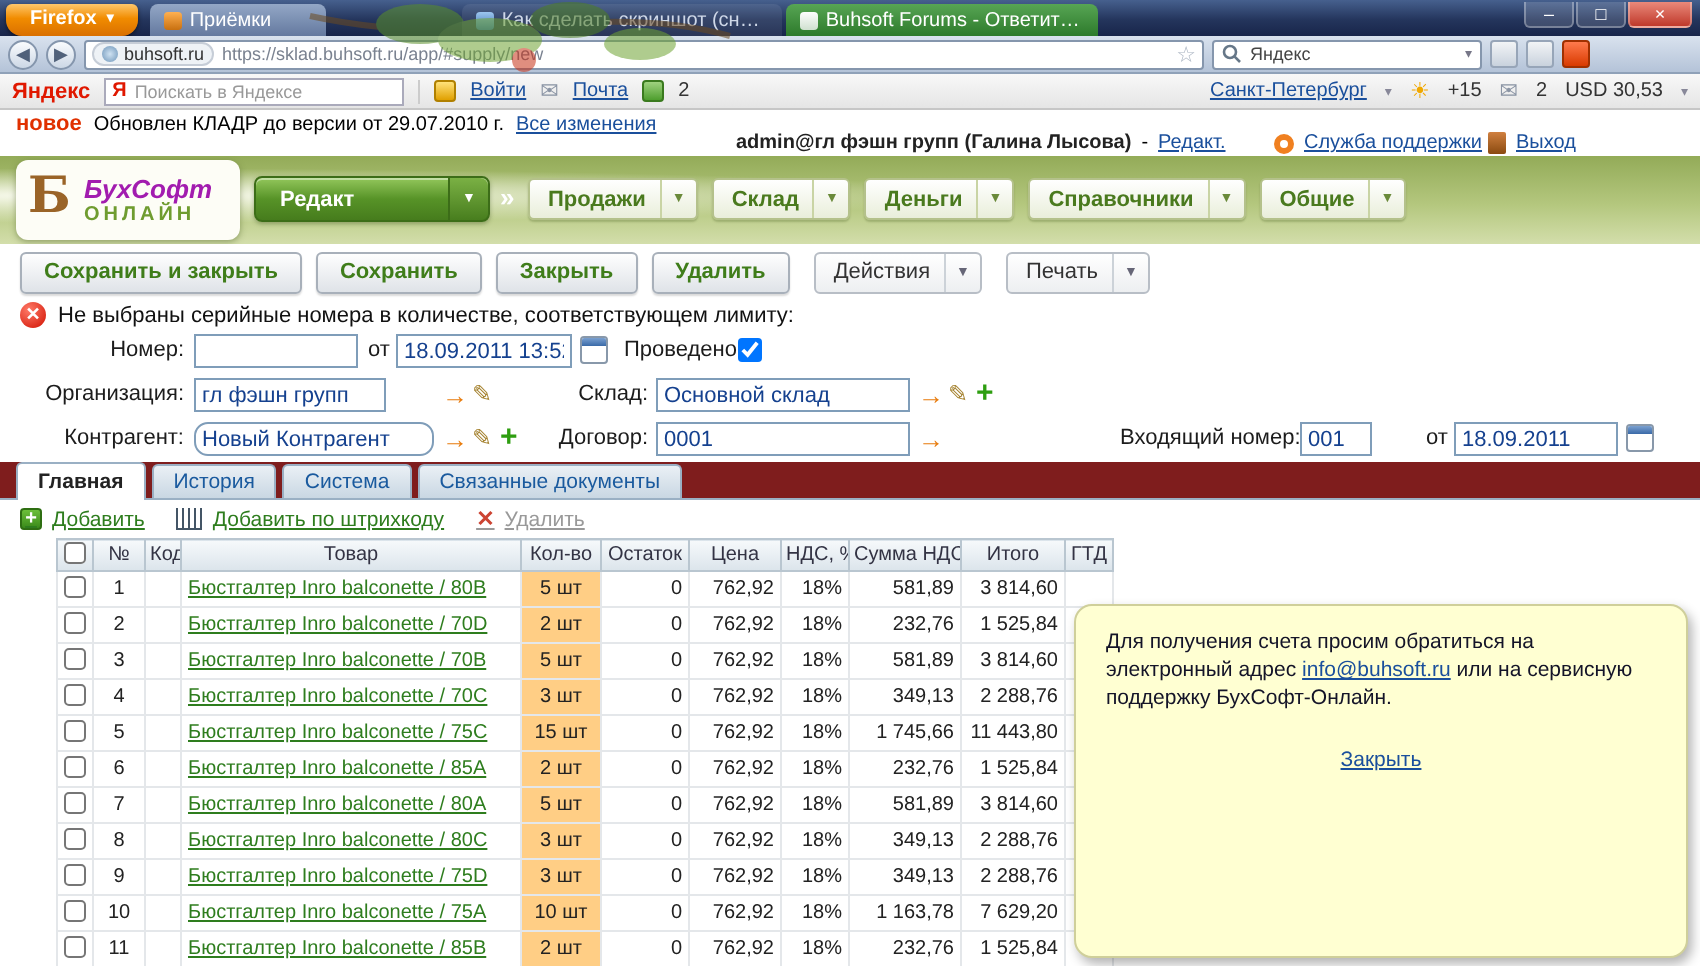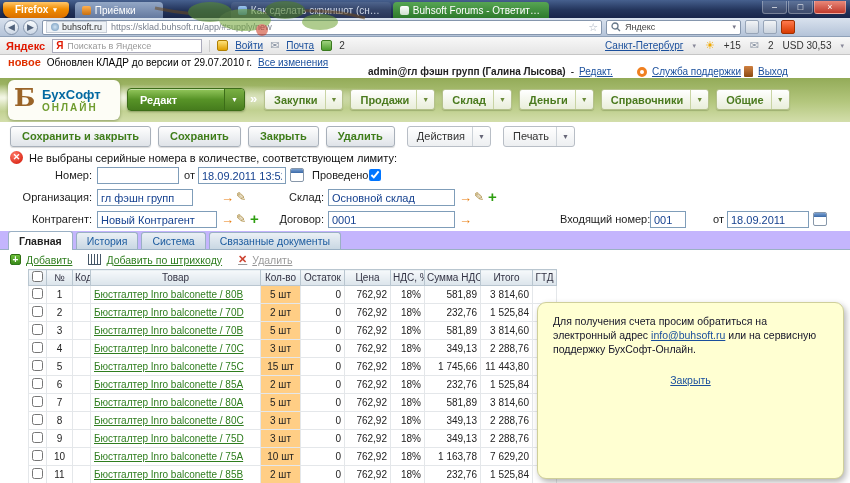--- a/index.html
+++ b/index.html
@@ -38,21 +38,21 @@
   
   .navbar { position:absolute; top:18px; left:0; right:0; height:19px;
             background:linear-gradient(#d9e2ee,#b4c3d8); border-bottom:1px solid #8fa1b8;
             display:flex; align-items:center; gap:4px; padding:0 4px; z-index:2; }
   .nav-circle { width:15px; height:15px; border-radius:50%; flex:0 0 auto;
                 background:linear-gradient(#fafcfe,#ccd7e5); border:1px solid #8596ad;
                 color:#50617a; font-size:9px; line-height:13px; text-align:center; cursor:pointer; }
   .addressbar { flex:1 1 auto; max-width:560px; height:15px; background:#fff;
                 border:1px solid #8596ad; border-radius:2px; display:flex;
                 align-items:center; padding:0 3px; gap:4px; }
-  .identity { background:#eef2f6; border:1px solid #c6cdd7; border-radius:0;
+  .identity { background:#eef2f6; border:1px solid #c6cdd7; border-radius:6px;
               font-size:9px; padding:0 4px; color:#333; display:flex; gap:3px;
               align-items:center; height:12px; cursor:pointer; }
   .globe { width:8px; height:8px; border-radius:50%; background:radial-gradient(#cfe2f2,#6d94b8); }
   .url-text { color:#7a8290; font-size:9px; white-space:nowrap; overflow:hidden; flex:1; }
   .star { color:#aab4c2; font-size:11px; cursor:pointer; }
   .searchbox { width:135px; height:15px; background:#fff; border:1px solid #8596ad;
                border-radius:2px; display:flex; align-items:center; padding:0 4px;
                gap:4px; font-size:9px; color:#444; flex:0 0 auto; }
   .searchbox .caret{ margin-left:auto; font-size:7px; color:#778; }
   .nav-mini { width:14px; height:14px; border-radius:2px; flex:0 0 auto; cursor:pointer; }
@@ -97,21 +97,21 @@
   
   .app-header { position:absolute; top:78px; left:0; right:0; height:44px;
      background:
        radial-gradient(ellipse at 6% 45%, rgba(255,255,248,.95) 0%, rgba(255,255,248,0) 40%),
        linear-gradient(#93ab58 0%, #b4c77e 55%, #d3deab 100%); }
   .logo-box { position:absolute; left:8px; top:2px; width:112px; height:40px;
               background:#fdfdf6; border-radius:6px; box-shadow:0 1px 3px rgba(80,100,40,.5);
               display:flex; flex-direction:column; justify-content:center; padding-left:34px; }
   .logo-b { position:absolute; left:6px; top:5px; font-size:25px; font-weight:bold;
             color:#9a6428; font-family:"DejaVu Serif", serif; line-height:1; }
-  .logo-top { color:#0369a1; font-weight:bold; font-size:13px; line-height:14px; }
+  .logo-top { color:#a21caf; font-weight:bold; font-size:13px; line-height:14px;font-style:italic; }
   .logo-bottom { color:#6f9c2f; font-weight:bold; font-size:10px; letter-spacing:2px; }
   .start-btn { position:absolute; left:127px; top:10px; width:118px; height:23px;
                border-radius:4px; background:linear-gradient(#93c75c,#579327 50%,#467c1d);
                border:1px solid #3c6d18; color:#fff; font-weight:bold;
                display:flex; align-items:center; padding-left:12px; cursor:pointer;
                box-shadow:inset 0 1px 0 rgba(255,255,255,.45), 0 1px 2px rgba(60,80,30,.4); }
   .start-caret { margin-left:auto; width:20px; height:100%; border-left:1px solid #3c6d18;
                  display:flex; align-items:center; justify-content:center; color:#fff;
                  font-size:7px; background:linear-gradient(#7ab044,#487e1e); border-radius:0 4px 4px 0; }
   .header-sep { position:absolute; left:250px; top:13px; color:#ffffff; font-weight:bold; font-size:13px; }
@@ -152,21 +152,21 @@
   .icon-pencil{ position:absolute; color:#a5822f; font-size:12px; line-height:17px; cursor:pointer; }
   .icon-plus  { position:absolute; color:#2e9e10; font-weight:bold; font-size:15px; line-height:19px; cursor:pointer; }
   .icon-cal { position:absolute; width:14px; height:14px; background:#fff;
               border:1px solid #8898aa; border-radius:2px; cursor:pointer; overflow:hidden; }
   .cal-top { display:block; height:4px; background:linear-gradient(#7aa0d0,#3a6aa8); }
   .f-check { position:absolute; width:12px; height:12px; cursor:pointer; }
 
   
   .doc-tabs { position:absolute; top:231px; left:0; right:0; height:19px;
               border-bottom:1px solid #9ab0c4; padding-left:8px; display:flex; gap:3px;
-              align-items:flex-end; background:#c4b5fd; }
+              align-items:flex-end; background:#7f1d1d; }
   .doc-tab { height:17px; padding:0 10px; background:linear-gradient(#eaf0f5,#c9d7e3);
              border:1px solid #9ab0c4; border-bottom:none; border-radius:3px 3px 0 0;
              color:#1a5a9e; display:flex; align-items:center; font-size:10.5px; cursor:pointer; }
   .doc-tab.active { background:#fff; color:#222; font-weight:bold; height:19px; margin-bottom:-1px; }
 
   
   .table-toolbar { position:absolute; top:253px; left:10px; display:flex; gap:16px; align-items:center; }
   .tt-link { color:#2e7d1e; text-decoration:underline; display:flex; gap:5px; align-items:center;
              cursor:pointer; font-size:10.5px; }
   .tt-link.disabled { color:#999; cursor:default; }
@@ -316,24 +316,20 @@
       <span class="logo-b">Б</span>
       <span class="logo-top">БухСофт</span>
       <span class="logo-bottom">ОНЛАЙН</span>
     </div>
     <div class="start-btn">
       <span>Редакт</span>
       <span class="start-caret">▼</span>
     </div>
     <span class="header-sep">»</span>
     <div class="menu">
-      <div class="menu-btn">
-        <span>Закупки</span>
-        <span class="menu-caret">▼</span>
-      </div>
       <div class="menu-btn">
         <span>Продажи</span>
         <span class="menu-caret">▼</span>
       </div>
       <div class="menu-btn">
         <span>Склад</span>
         <span class="menu-caret">▼</span>
       </div>
       <div class="menu-btn">
         <span>Деньги</span>
@@ -385,21 +381,21 @@
     <input class="f-input" style="left: 97px; top: 22px; width: 96px;" value="гл фэшн групп">
     <span class="icon-arrow" style="left:221px;top:22px">→</span>
     <span class="icon-pencil" style="left:236px;top:22px">✎</span>
     <span class="f-label r" style="left:250px;top:22px;width:74px">Склад:</span>
     <input class="f-input" style="left: 328px; top: 22px; width: 127px;" value="Основной склад">
     <span class="icon-arrow" style="left:459px;top:22px">→</span>
     <span class="icon-pencil" style="left:474px;top:22px">✎</span>
     <span class="icon-plus" style="left:488px;top:20px">+</span>
 
     <span class="f-label r" style="left:8px;top:44px;width:84px">Контрагент:</span>
-    <input class="f-input" style="left: 97px; top: 44px; width: 120px;" value="Новый Контрагент">
+    <input class="f-input" style="left: 97px; top: 44px; width: 120px; border-radius: 7px;" value="Новый Контрагент">
     <span class="icon-arrow" style="left:221px;top:44px">→</span>
     <span class="icon-pencil" style="left:236px;top:44px">✎</span>
     <span class="icon-plus" style="left:250px;top:42px">+</span>
     <span class="f-label r" style="left:254px;top:44px;width:70px">Договор:</span>
     <input class="f-input" style="left: 328px; top: 44px; width: 127px;" value="0001">
     <span class="icon-arrow" style="left:459px;top:44px">→</span>
 
     <span class="f-label" style="left:560px;top:44px">Входящий номер:</span>
     <input class="f-input" style="left: 650px; top: 44px; width: 36px;" value="001">
     <span class="f-label" style="left:713px;top:44px">от</span>

